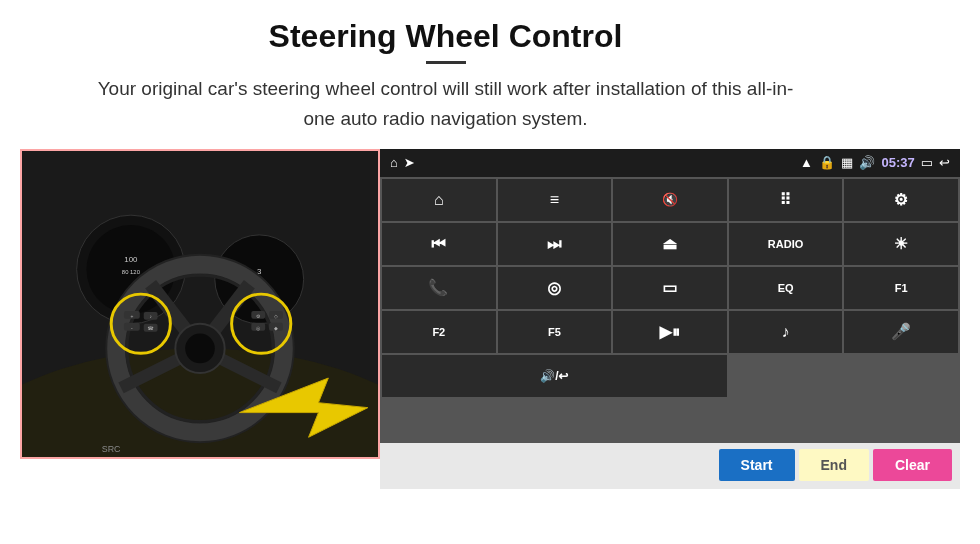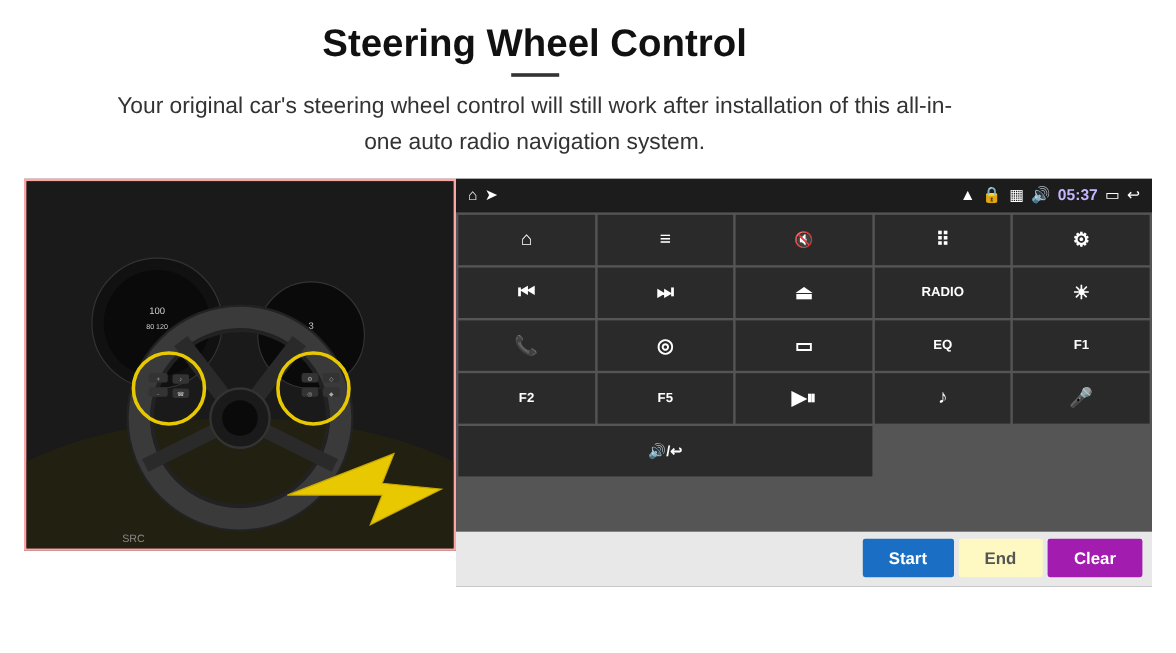--- a/index.html
+++ b/index.html
@@ -166,21 +166,21 @@
       background: #1a6fc4;
       color: #fff;
     }
 
     .btn-end {
       background: #fef9c3;
       color: #555;
     }
 
     .btn-clear {
-      background: #a21caf;
+      background: #ec4899;
       color: #fff;
     }
   </style>
 </head>
 <body>
 
 <div class="page-wrapper">
   <h1 class="title">Steering Wheel Control</h1>
   <div class="divider"></div>
   <p class="subtitle">Your original car's steering wheel control will still work after installation of this all-in-one auto radio navigation system.</p>

